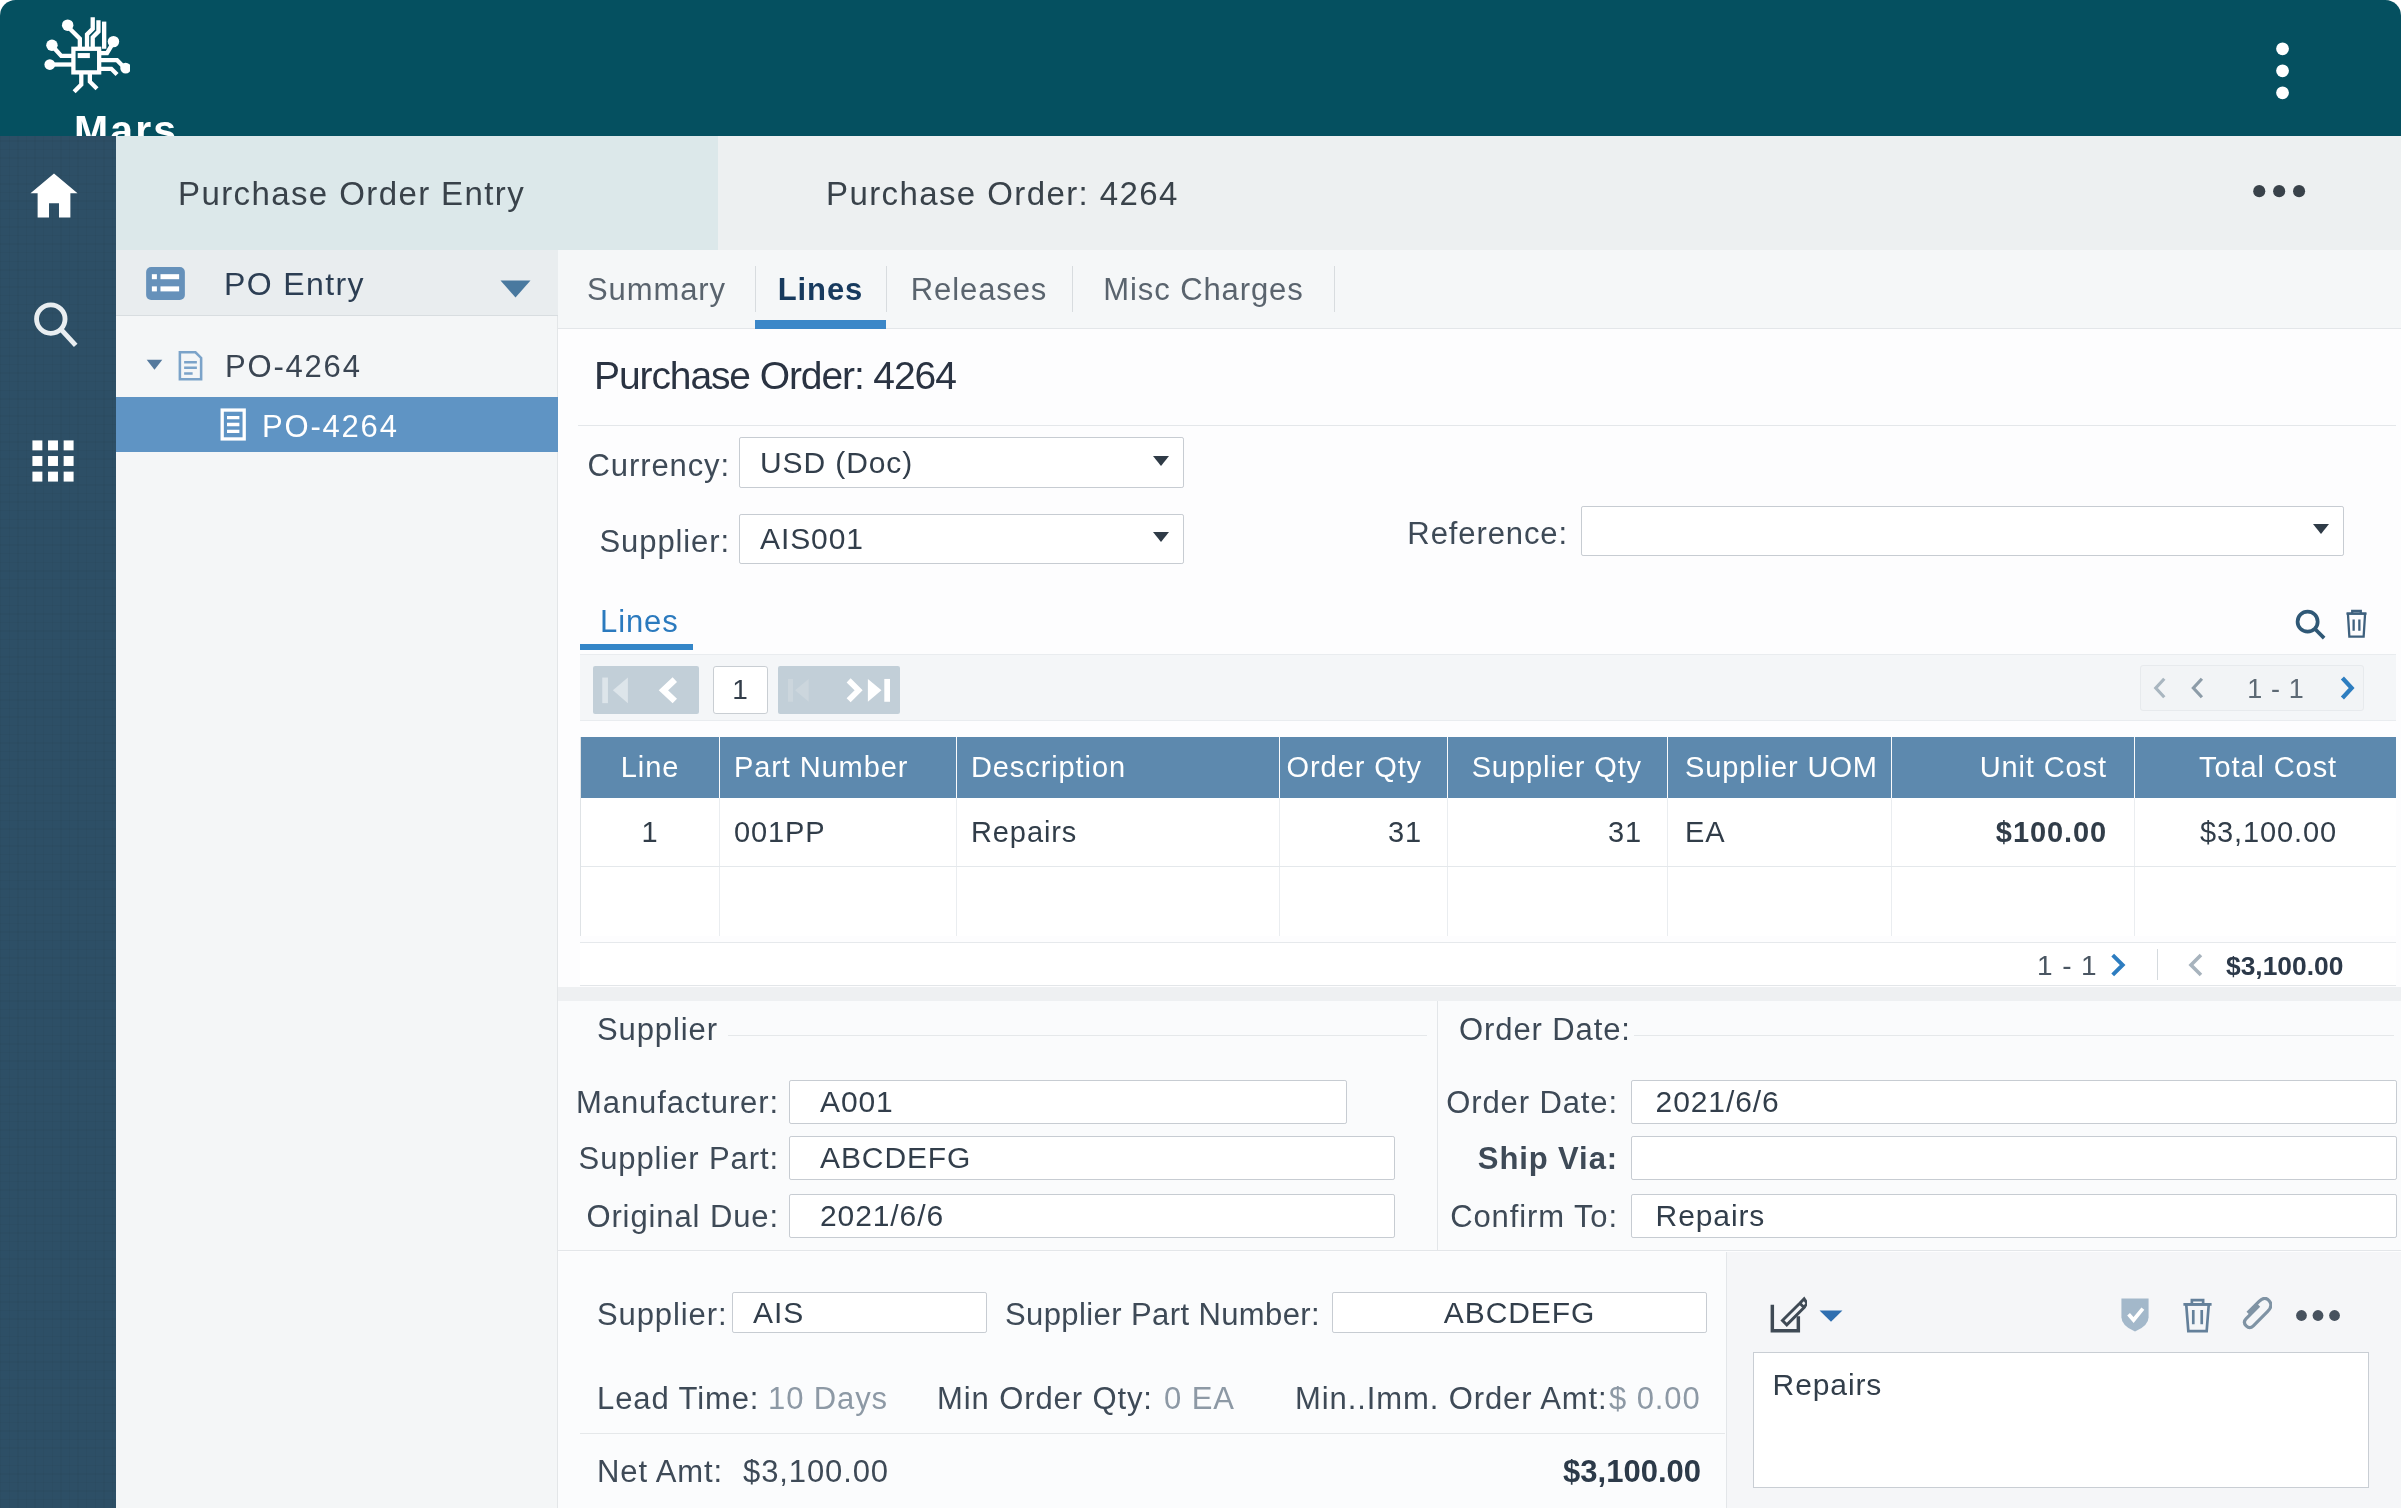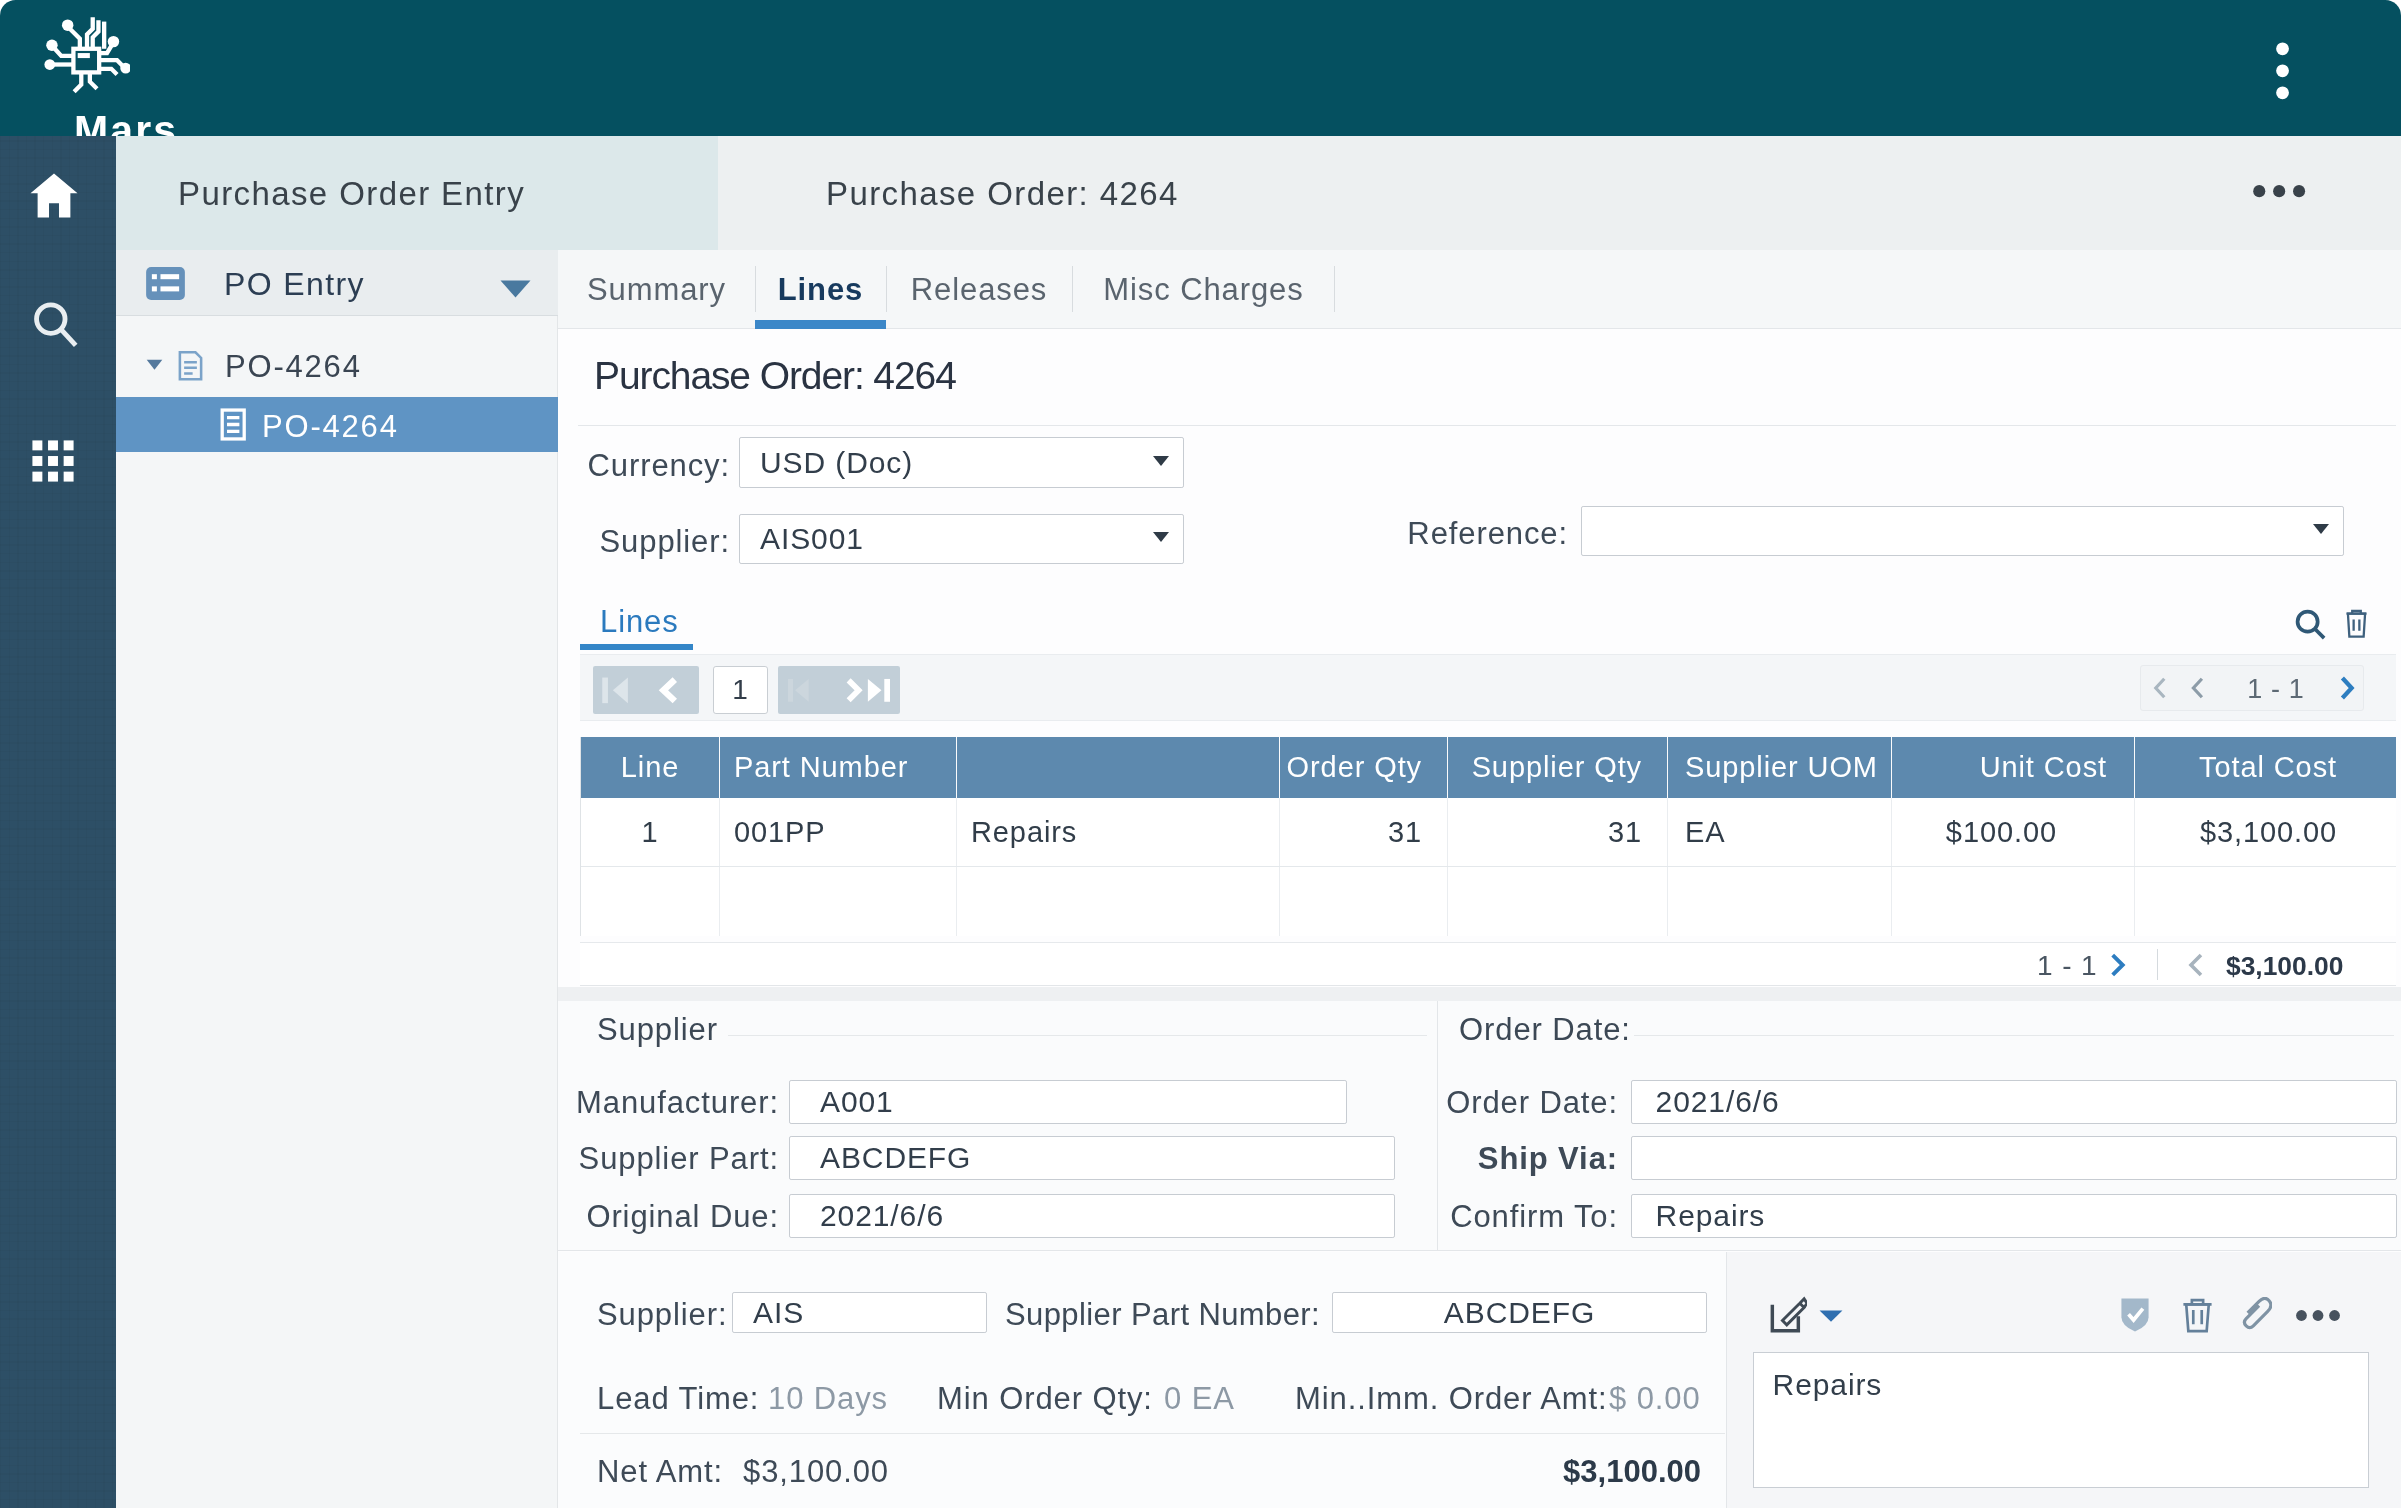--- a/index.html
+++ b/index.html
@@ -244,41 +244,42 @@
       <path d="M85 18 L73 31 L85 44" stroke="#8d9ca8" stroke-width="4.5" fill="none"></path>
       <text x="149" y="45" font-size="38" fill="#5d6974" font-family="Liberation Sans">1 - 1</text>
       <path d="M283 17 L296 31 L283 45" stroke="#2d7dc0" stroke-width="6" fill="none"></path>
     </svg>
   </div>
 
   <div class="tbl">
     <div class="thead">
       <div class="th" style="left:0; width:138px; justify-content:center;">Line</div>
       <div class="th" style="left:153px; width:214px;">Part Number</div>
+      <div class="th" style="left:390px; width:300px;">Description</div>
       <div class="th" style="left:698px; width:143px; justify-content:flex-end;">Order Qty</div>
       <div class="th" style="left:866px; width:195px; justify-content:flex-end;">Supplier Qty</div>
       <div class="th" style="left:1104px; width:214px;">Supplier UOM</div>
       <div class="th" style="left:1310px; width:216px; justify-content:flex-end;">Unit Cost</div>
       <div class="th" style="left:1553px; width:203px; justify-content:flex-end;">Total Cost</div>
       <div class="vsep" style="left:138px;"></div>
       <div class="vsep" style="left:375px;"></div>
       <div class="vsep" style="left:698px;"></div>
       <div class="vsep" style="left:866px;"></div>
       <div class="vsep" style="left:1086px;"></div>
       <div class="vsep" style="left:1310px;"></div>
       <div class="vsep" style="left:1553px;"></div>
     </div>
     <div class="trow1">
       <div class="td" style="left:0; width:138px; justify-content:center;">1</div>
       <div class="td" style="left:153px; width:214px;">001PP</div>
       <div class="td" style="left:390px; width:300px;">Repairs</div>
       <div class="td" style="left:698px; width:143px; justify-content:flex-end;">31</div>
       <div class="td" style="left:866px; width:195px; justify-content:flex-end;">31</div>
       <div class="td" style="left:1104px; width:214px;">EA</div>
-      <div class="td" style="left:1260px; width:216px; justify-content:flex-end;">$100.00</div>
+      <div class="td" style="left:1310px; width:216px; justify-content:flex-end;font-weight:bold;">$100.00</div>
       <div class="td" style="left:1553px; width:203px; justify-content:flex-end;">$3,100.00</div>
       <div class="cellsep" style="left:138px;"></div>
       <div class="cellsep" style="left:375px;"></div>
       <div class="cellsep" style="left:698px;"></div>
       <div class="cellsep" style="left:866px;"></div>
       <div class="cellsep" style="left:1086px;"></div>
       <div class="cellsep" style="left:1310px;"></div>
       <div class="cellsep" style="left:1553px;"></div>
     </div>
     <div class="trow2">

